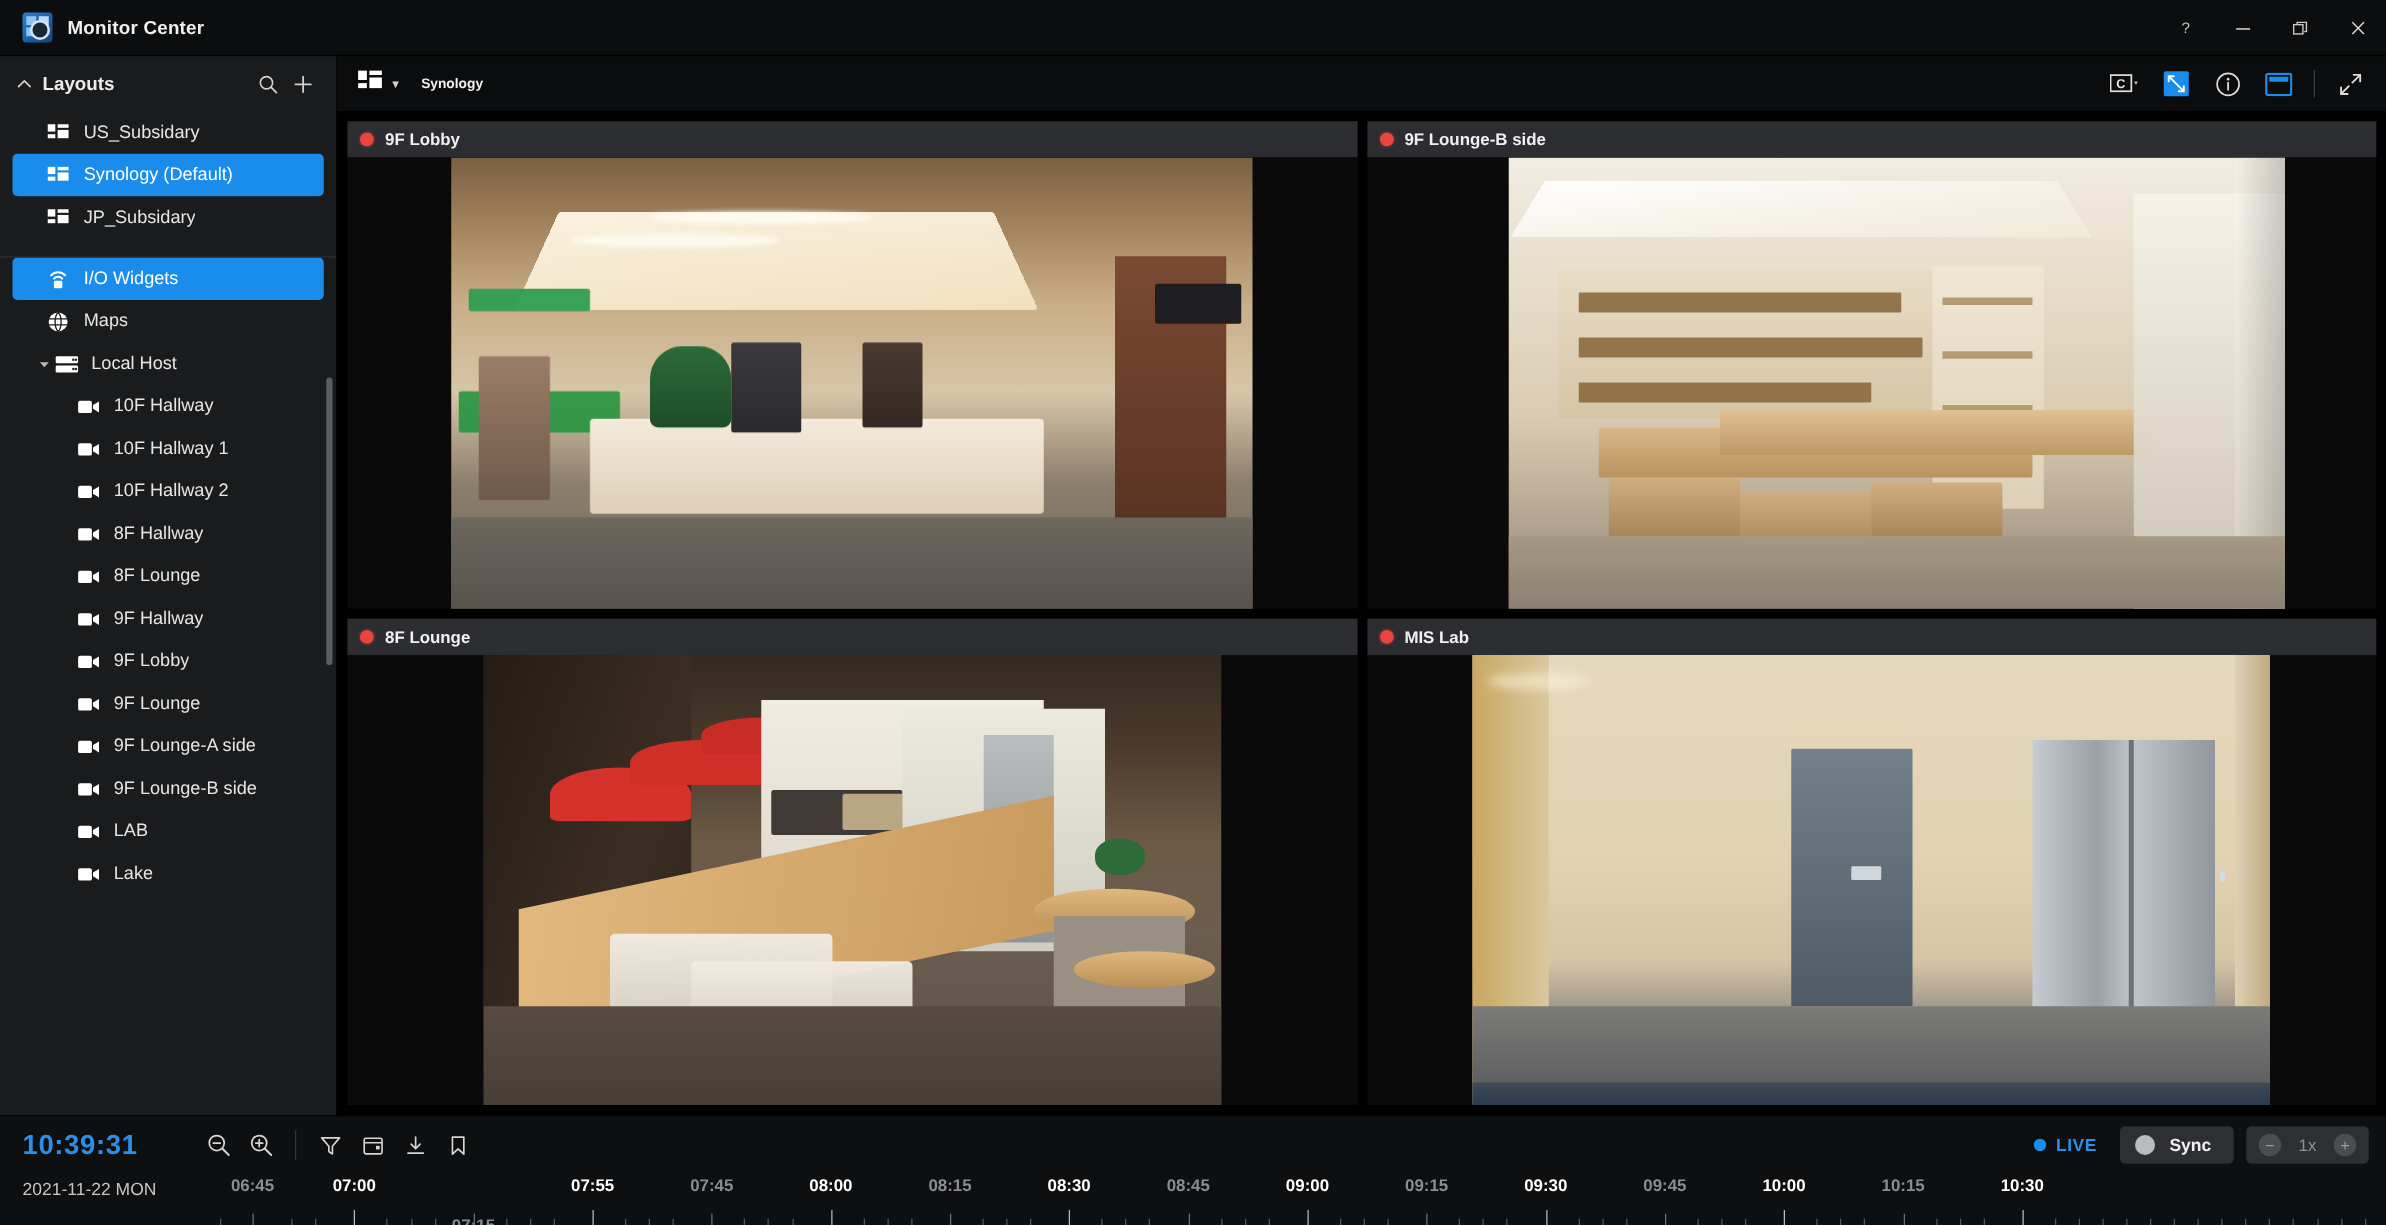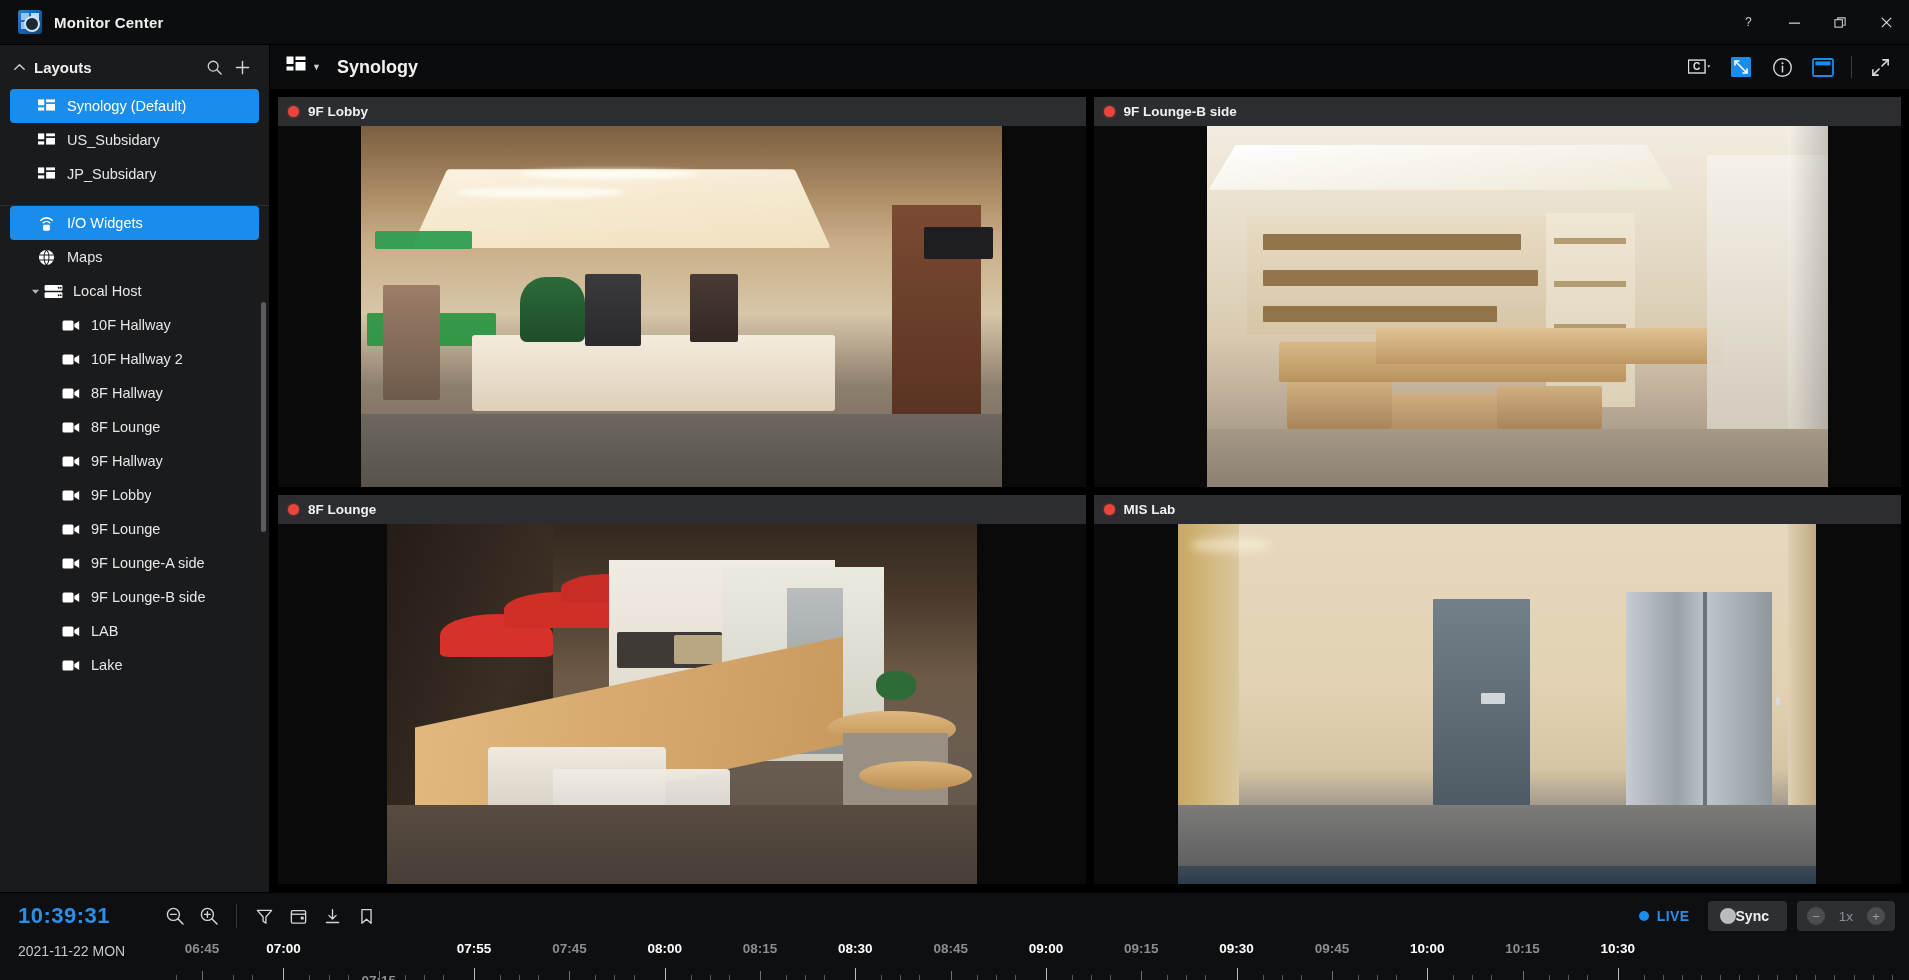--- a/index.html
+++ b/index.html
@@ -86,21 +86,21 @@
   .sb-item.cam { padding-left: 52px; }
 
   
   .main { flex: 1 1 auto; display:flex; flex-direction:column; min-width:0; background:#000; }
   .main-head {
     height: 44px; flex:0 0 44px; background:#0b0c0d; display:flex; align-items:center;
     padding: 0 14px 0 16px;
   }
   .mh-layout-icon { display:flex; align-items:center; cursor:pointer; }
   .mh-caret { color:#cfcfcf; font-size:9px; margin-left:6px; }
-  .mh-title { font-size:18px; font-weight:bold; color:#f2f2f2; margin-left:16px; }
+  .mh-title { font-size:11px; font-weight:bold; color:#f2f2f2; margin-left:16px; }
   .mh-spacer { flex:1 1 auto; }
   .mh-btn {
     height:26px; min-width:30px; display:flex; align-items:center; justify-content:center;
     margin-left:11px; cursor:pointer; color:#dcdcdc;
   }
   .mh-sep { width:1px; height:22px; background:#3a3c40; margin-left:13px; }
 
   
   .grid {
     flex:1 1 auto; display:grid; grid-template-columns: 1fr 1fr; grid-template-rows: 1fr 1fr;
@@ -125,21 +125,21 @@
   .ft-icon {
     width:34px; height:34px; display:flex; align-items:center; justify-content:center;
     color:#d5d5d5; cursor:pointer;
   }
   .ft-sep { width:1px; height:24px; background:#333538; margin: 0 10px; }
   .ft-spacer { flex:1 1 auto; }
   .live-ind { display:flex; align-items:center; gap:8px; margin-right:18px; }
   .live-dot { width:10px; height:10px; border-radius:50%; background:#1a8ceb; }
   .live-txt { color:#2b8fe8; font-size:14px; font-weight:bold; letter-spacing:.4px; }
   .sync-box {
-    display:flex; align-items:center; gap:0; background:#2d2f33; border-radius:4px;
+    display:flex; align-items:center; gap:12px; background:#2d2f33; border-radius:4px;
     height:30px; padding: 0 18px 0 12px; cursor:pointer; margin-right:10px;
   }
   .sync-knob { width:16px; height:16px; border-radius:50%; background:#b9bbbe; }
   .sync-txt { color:#f0f0f0; font-size:14px; font-weight:bold; }
   .speed-box {
     display:flex; align-items:center; gap:10px; background:#2d2f33; border-radius:4px;
     height:30px; padding: 0 10px;
   }
   .spd-btn { width:18px; height:18px; border-radius:50%; background:#4b4d51; color:#9a9ca0;
              display:flex; align-items:center; justify-content:center; font-size:13px; cursor:pointer; }
@@ -207,51 +207,51 @@
               <path d="M11.4 11.4 L16 16" stroke="#d2d2d2" stroke-width="1.5" stroke-linecap="round"></path>
             </svg>
         </div>
         <div class="sb-head-icon">
           <svg width="17" height="17" viewBox="0 0 18 18">
               <path d="M9 2.5 V15.5 M2.5 9 H15.5" stroke="#d2d2d2" stroke-width="1.5" stroke-linecap="round"></path>
             </svg>
         </div>
       </div>
       <div class="sb-list" id="layouts-list">
+          <div class="sb-item">
+            <span class="ic">
+              <svg width="17" height="15" viewBox="0 0 18 15">
+                <rect x="0" y="0" width="6.6" height="6.2" fill="#ffffff"></rect>
+                <rect x="0" y="8.4" width="6.6" height="3.4" fill="#ffffff"></rect>
+                <rect x="8.6" y="0" width="9.4" height="3" fill="#ffffff"></rect>
+                <rect x="8.6" y="4.8" width="9.4" height="7" fill="#ffffff"></rect>
+              </svg>
+            </span>
+            <span class="lbl">US_Subsidary</span>
+          </div>
           <div class="sb-item selected">
             <span class="ic">
               <svg width="17" height="15" viewBox="0 0 18 15">
                 <rect x="0" y="0" width="6.6" height="6.2" fill="#ffffff"></rect>
                 <rect x="0" y="8.4" width="6.6" height="3.4" fill="#ffffff"></rect>
                 <rect x="8.6" y="0" width="9.4" height="3" fill="#ffffff"></rect>
                 <rect x="8.6" y="4.8" width="9.4" height="7" fill="#ffffff"></rect>
               </svg>
             </span>
             <span class="lbl">Synology (Default)</span>
           </div>
           <div class="sb-item">
             <span class="ic">
               <svg width="17" height="15" viewBox="0 0 18 15">
                 <rect x="0" y="0" width="6.6" height="6.2" fill="#ffffff"></rect>
                 <rect x="0" y="8.4" width="6.6" height="3.4" fill="#ffffff"></rect>
                 <rect x="8.6" y="0" width="9.4" height="3" fill="#ffffff"></rect>
                 <rect x="8.6" y="4.8" width="9.4" height="7" fill="#ffffff"></rect>
               </svg>
             </span>
-            <span class="lbl">US_Subsidary</span>
-          </div>
-          <div class="sb-item">
-            <span class="ic">
-              <svg width="17" height="15" viewBox="0 0 18 15">
-                <rect x="0" y="0" width="6.6" height="6.2" fill="#ffffff"></rect>
-                <rect x="0" y="8.4" width="6.6" height="3.4" fill="#ffffff"></rect>
-                <rect x="8.6" y="0" width="9.4" height="3" fill="#ffffff"></rect>
-                <rect x="8.6" y="4.8" width="9.4" height="7" fill="#ffffff"></rect>
-              </svg>
-            </span>
             <span class="lbl">JP_Subsidary</span>
           </div>
         </div>
 
       <div class="sb-divider" style="margin-top:14px;"></div>
 
 
       <div class="sb-scroll">
         <div class="sb-list" id="devices-list">
             <div class="sb-item selected">
@@ -292,20 +292,29 @@
               <span class="lbl">Local Host</span>
             </div>
             <div class="sb-item cam">
               <span class="ic">
                 <svg width="18" height="13" viewBox="0 0 18 13">
                   <rect x="0.5" y="1.6" width="11" height="9.8" rx="1.5" fill="#ffffff"></rect>
                   <path d="M12.4 5 L17.2 2.1 V10.9 L12.4 8 Z" fill="#ffffff"></path>
                 </svg>
               </span>
               <span class="lbl">10F Hallway</span>
+            </div>
+            <div class="sb-item cam">
+              <span class="ic">
+                <svg width="18" height="13" viewBox="0 0 18 13">
+                  <rect x="0.5" y="1.6" width="11" height="9.8" rx="1.5" fill="#ffffff"></rect>
+                  <path d="M12.4 5 L17.2 2.1 V10.9 L12.4 8 Z" fill="#ffffff"></path>
+                </svg>
+              </span>
+              <span class="lbl">10F Hallway 1</span>
             </div>
             <div class="sb-item cam">
               <span class="ic">
                 <svg width="18" height="13" viewBox="0 0 18 13">
                   <rect x="0.5" y="1.6" width="11" height="9.8" rx="1.5" fill="#ffffff"></rect>
                   <path d="M12.4 5 L17.2 2.1 V10.9 L12.4 8 Z" fill="#ffffff"></path>
                 </svg>
               </span>
               <span class="lbl">10F Hallway 2</span>
             </div>

